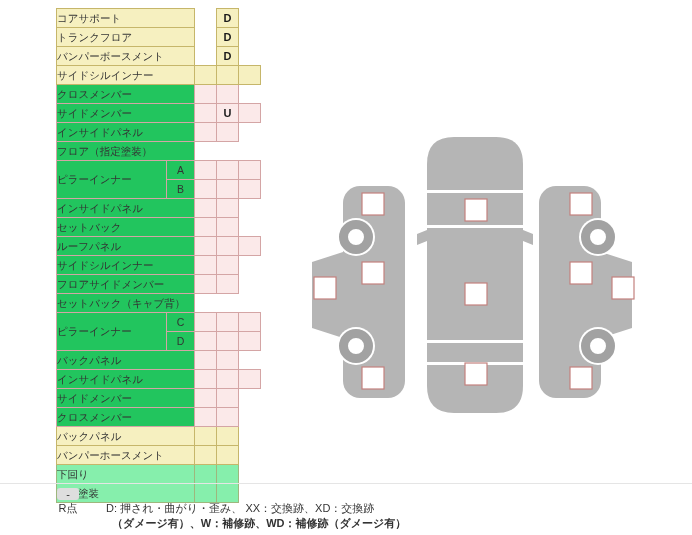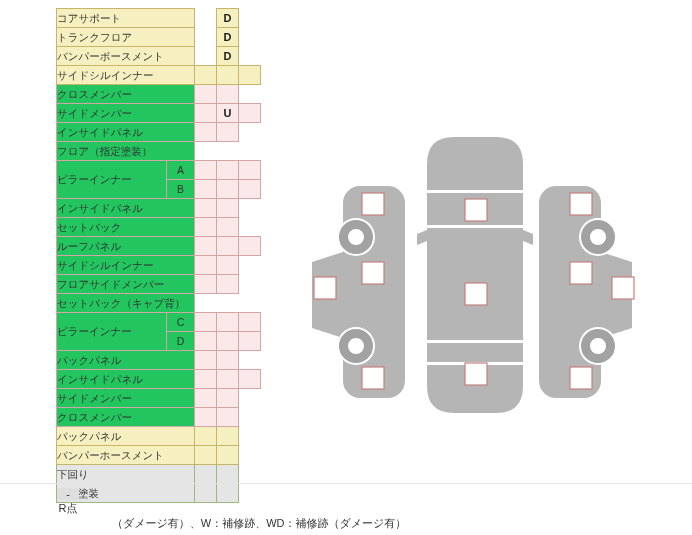--- a/index.html
+++ b/index.html
@@ -8,30 +8,30 @@
     font-family:"Liberation Sans","DejaVu Sans",sans-serif;color:#333;
   }
   table.damage{position:absolute;left:56px;top:8px;border-collapse:collapse;table-layout:fixed;font-size:10.5px;color:#333;}
   table.damage td{height:18px;padding:0;line-height:17px;overflow:hidden;}
   td.lbl{padding-left:4px;white-space:nowrap;}
   td.sub{text-align:center;}
   td.cell{text-align:center;font-weight:bold;font-size:11px;color:#1a1a1a;cursor:pointer;}
   td.yellow{background:#f6f0c0;border:1px solid #c6b66a;}
   td.pink{background:#22c55e;border:1px solid #d4a5a5;}
   td.cell.pink{background:#fbe9e9;}
-  td.green{background:#e5e5e5;border:1px solid #9eb77d;}
+  td.green{background:#86efac;border:1px solid #9eb77d;}
   td.blank{border:none;background:transparent;}
   svg.diagram{position:absolute;left:296px;top:128px;}
   .divider{position:absolute;left:0;top:483px;width:692px;height:0;border-top:1px solid #e5e5e5;}
   .legend{position:absolute;left:55px;top:487px;font-size:11px;line-height:14px;color:#333;}
   .lrow{display:flex;align-items:flex-start;margin-bottom:1px;}
   .tag{flex:0 0 26px;width:26px;text-align:center;margin-right:25px;white-space:nowrap;}
   .tag.box{flex:0 0 22px;width:22px;background:#dedede;border-radius:3px;height:12px;line-height:12px;font-size:11px;margin-top:1px;margin-left:2px;margin-right:11px;}
   .ltext{white-space:nowrap;}
-  .ltext.indent{padding-left:6px;}
+  .ltext.indent{padding-left:6px;font-weight:bold;}
 </style>
 </head>
 <body>
 
 <div class="screen">
 
   <table class="damage">
     <colgroup>
       <col style="width:110px">
         <col style="width:28px">
@@ -243,20 +243,21 @@
   </svg>
 
   <div class="divider"></div>
 
   <div class="legend">
     <div class="lrow">
       <span class="tag box">-</span>
     </div>
     <div class="lrow">
       <span class="tag">R点</span>
+      <span class="ltext">D: 押され・曲がり・歪み、 XX：交換跡、XD：交換跡</span>
     </div>
     <div class="lrow">
       <span class="tag"></span>
       <span class="ltext indent">（ダメージ有）、W：補修跡、WD：補修跡（ダメージ有）</span>
     </div>
   </div>
 
 </div>
 
 </body></html>

